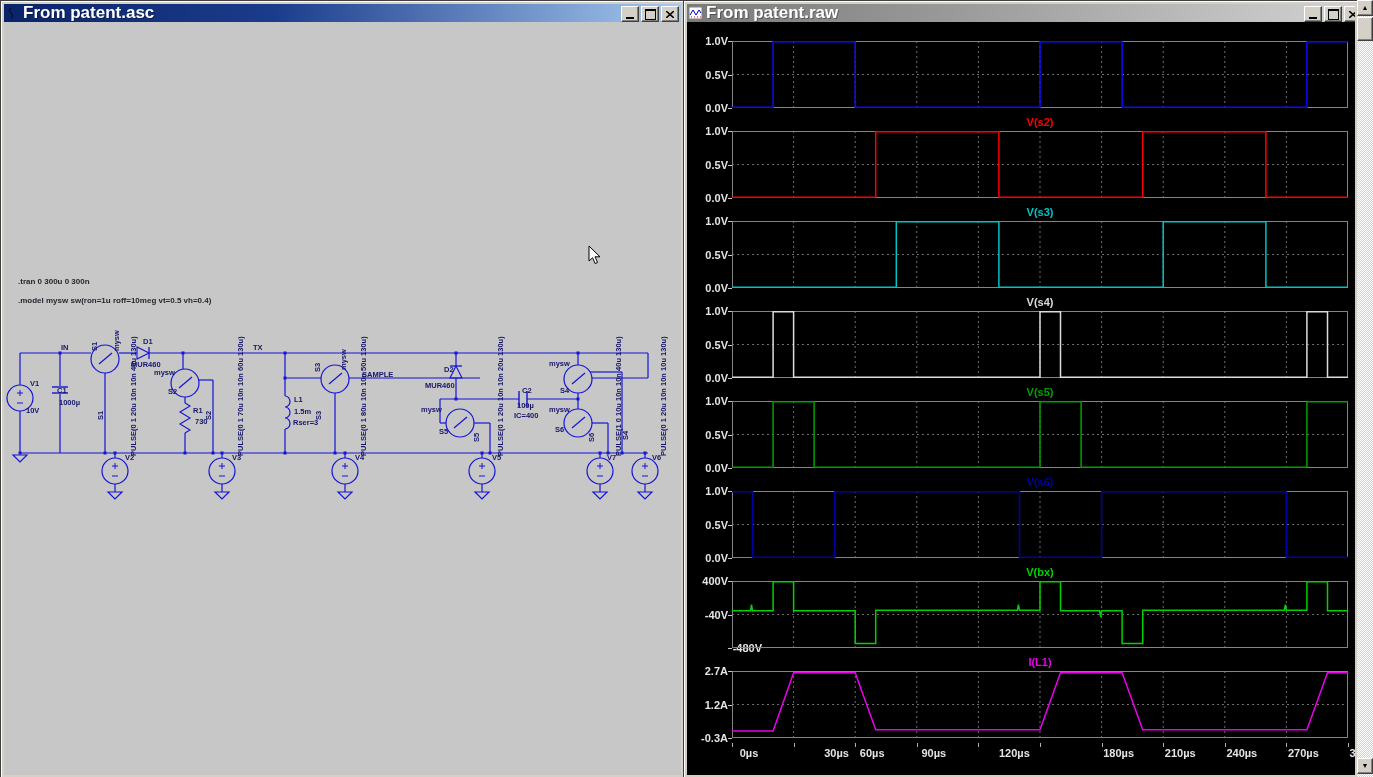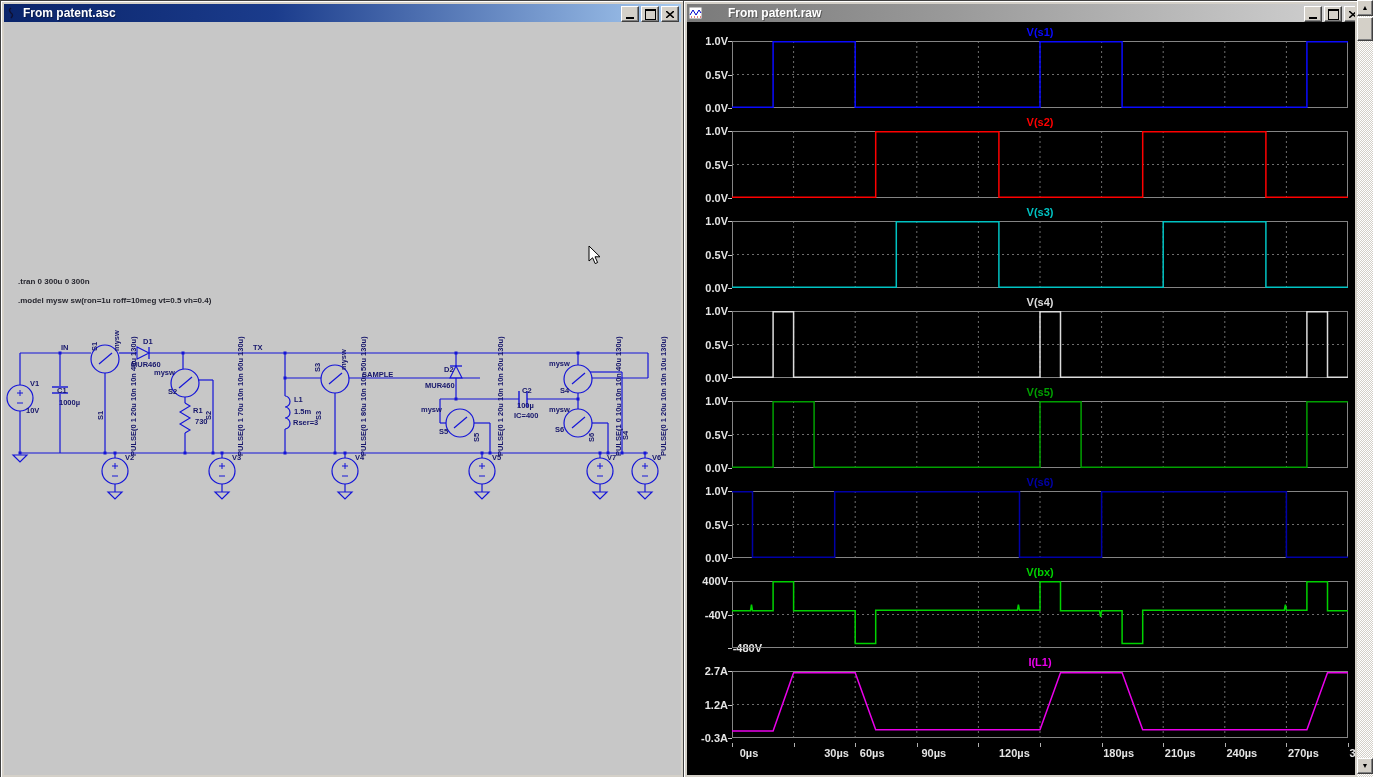--- a/index.html
+++ b/index.html
@@ -4,22 +4,22 @@
 <style>
   html,body{margin:0;padding:0;background:#808080;font-family:"Liberation Sans",sans-serif;}
   #desktop{position:relative;width:1373px;height:777px;overflow:hidden;background:#808080;}
   .win{position:absolute;top:0;background:#d4d0c8;border:1px solid #404040;
        box-shadow:inset 1px 1px 0 #ffffff, inset -1px -1px 0 #808080, inset 2px 2px 0 #d4d0c8;}
   #win-left{left:0;width:683px;height:777px;}
   #win-right{left:683px;width:674px;height:777px;}
   .tbar{position:absolute;top:3px;left:3px;right:3px;height:18px;display:flex;align-items:center;
         padding-left:2px;overflow:hidden;}
   .tbar.active{background:linear-gradient(90deg,#0a246a,#1b3c8c 40%,#a6caf0);}
-  .tbar.inactive{background:linear-gradient(90deg,#7a7a7a,#9a9a9a 40%,#d2d2d2);gap:22px;}
-  .ttext{color:#ffffff;font-weight:bold;font-size:12px;margin-left:3px;white-space:nowrap;
+  .tbar.inactive{background:linear-gradient(90deg,#7a7a7a,#9a9a9a 40%,#d2d2d2);}
+  .ttext{color:#ffffff;font-weight:bold;font-size:17px;margin-left:3px;white-space:nowrap;
          text-shadow:1px 1px 0 rgba(0,0,0,.35);}
   .ticon{width:14px;height:14px;display:inline-block;flex:0 0 auto;}
   .tbtns{position:absolute;top:2px;display:flex;gap:2px;}
   #win-left .tbtns{right:2px;}
   #win-right .tbtns{right:-7px;}
   .tb{width:16px;height:14px;background:#d4d0c8;border:1px solid;border-color:#ffffff #404040 #404040 #ffffff;
       box-shadow:inset -1px -1px 0 #808080;display:flex;align-items:flex-end;justify-content:center;cursor:default;}
   .g-min{display:block;width:8px;height:2px;background:#000;margin:0 0 2px 0;}
   .tb.max{align-items:center;}
   .g-max{display:block;width:9px;height:8px;border:1px solid #000;border-top:2px solid #000;}
@@ -286,21 +286,20 @@
         <span class="tb cls">
           <svg width="8" height="7">
               <path d="M0,0 L8,7 M8,0 L0,7" stroke="#000" stroke-width="1.6"></path>
             </svg>
         </span>
       </span>
     </div>
     <div class="client" id="wave">
       <div id="panes">
           <div class="pane">
-            <div class="ptitle" style="color: rgb(10, 10, 255);">V(s1)</div>
             <div class="ylab" style="top: 12px;">1.0V</div>
             <div class="ytick" style="top: 17px;"></div>
             <div class="ylab" style="top: 45.5px;">0.5V</div>
             <div class="ytick" style="top: 50.5px;"></div>
             <div class="ylab" style="top: 79px;">0.0V</div>
             <div class="ytick" style="top: 84px;"></div>
             <div class="plot">
               <svg viewBox="0 0 616 67" preserveAspectRatio="none">
                 <line x1="61.6" y1="0" x2="61.6" y2="67" stroke="#6e6e6e" stroke-dasharray="2,3" stroke-width="1"></line>
                 <line x1="123.2" y1="0" x2="123.2" y2="67" stroke="#6e6e6e" stroke-dasharray="2,3" stroke-width="1"></line>

